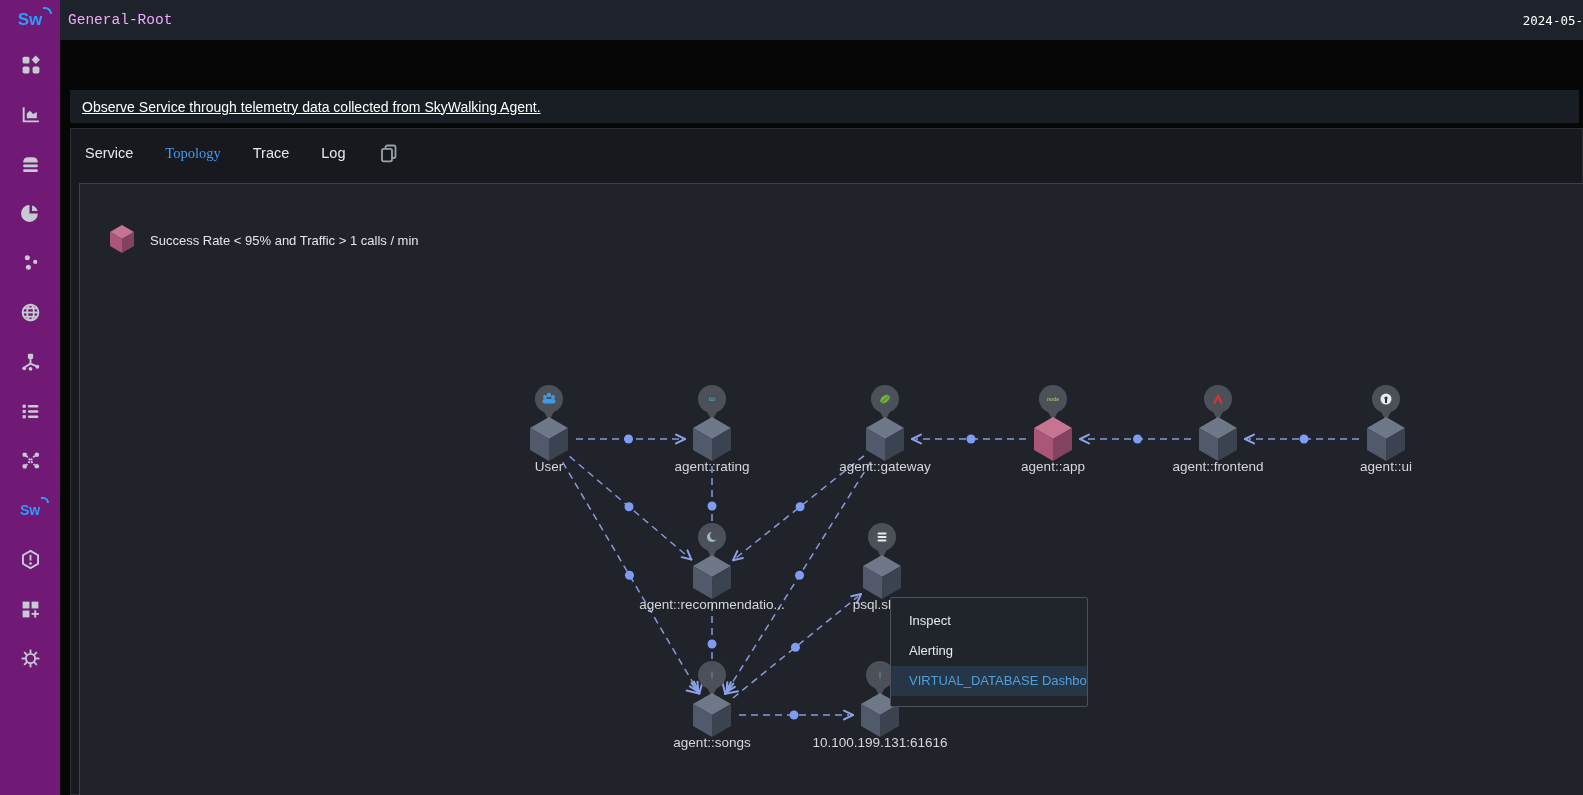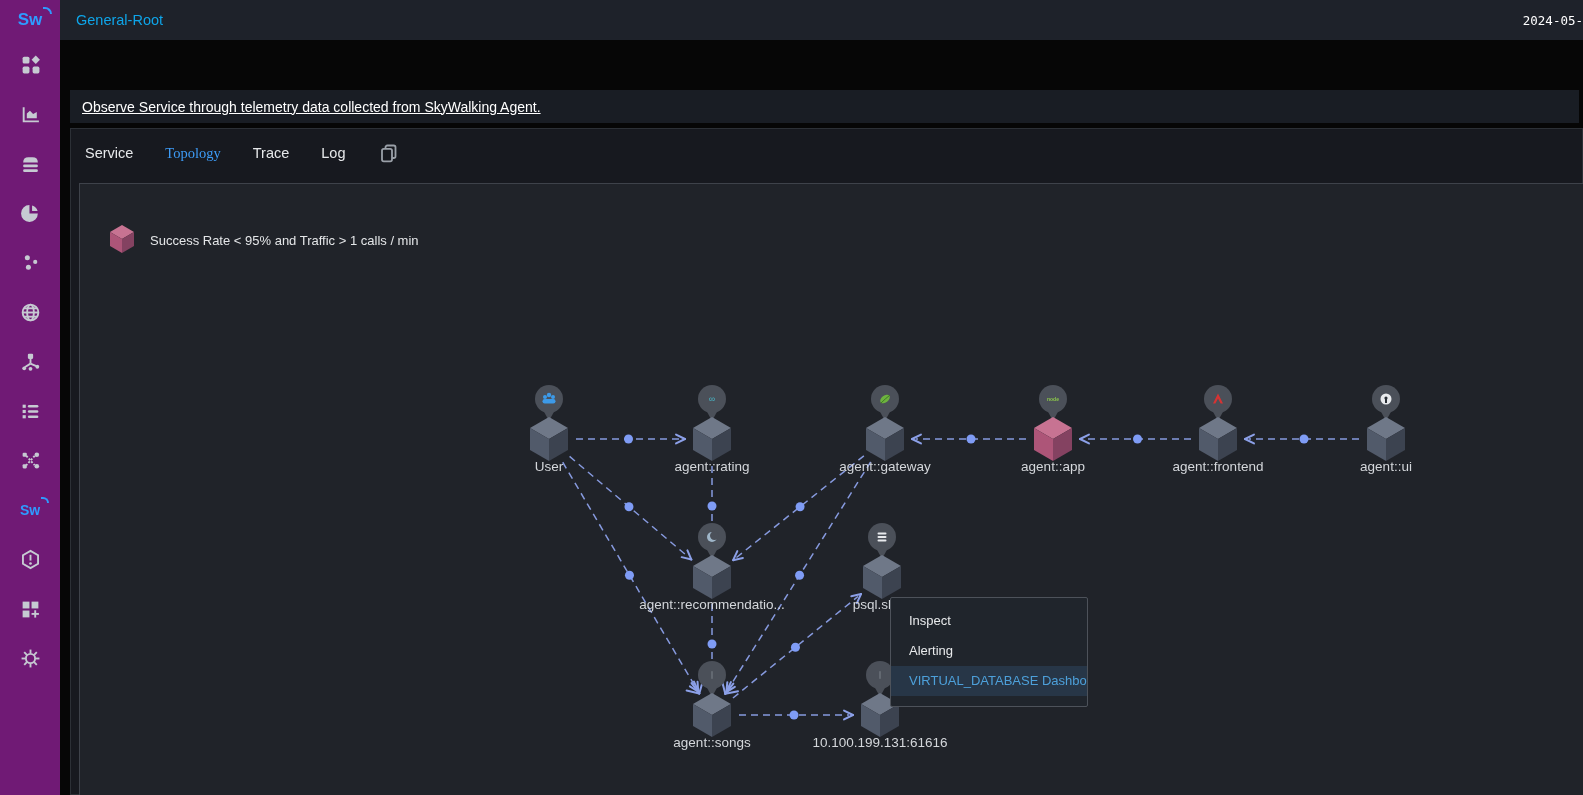--- a/index.html
+++ b/index.html
@@ -18,21 +18,21 @@
     justify-content:center; cursor:pointer; }
   .side-item svg { width:21px; height:21px; }
   .icn { fill:#c6cad2; stroke:none; }
   .icn-s { fill:none; stroke:#c6cad2; stroke-width:1.8; }
   .sw-mid { color:#2e9bff; font-size:14px; font-weight:bold; position:relative; }
   .sw-mid .swoosh { top:-5px; right:-9px; width:8px; height:6px; }
 
   
   .topbar { position:absolute; left:60px; top:0; right:0; height:40px;
     background:#1e222a; display:flex; align-items:center; z-index:20; }
-  .topbar .title { color:#0ea5e9; font-size:14.5px; margin-left:16px; }
+  .topbar .title { color:#f0abfc; font-size:14.5px; margin-left:8px;font-family:Liberation Mono, monospace; }
   .topbar .timestamp { position:absolute; right:0px; color:#ffffff; font-size:12.5px;
     font-family:"DejaVu Sans Mono", monospace; white-space:nowrap; }
 
   
   .banner { position:absolute; left:70px; top:90px; right:4px; height:33px;
     background:#191d24; display:flex; align-items:center; padding-left:12px; }
   .banner a { color:#ffffff; font-size:14px; text-decoration:underline; cursor:pointer; }
 
   
   .widget { position:absolute; left:70px; top:128px; right:0; bottom:0;

